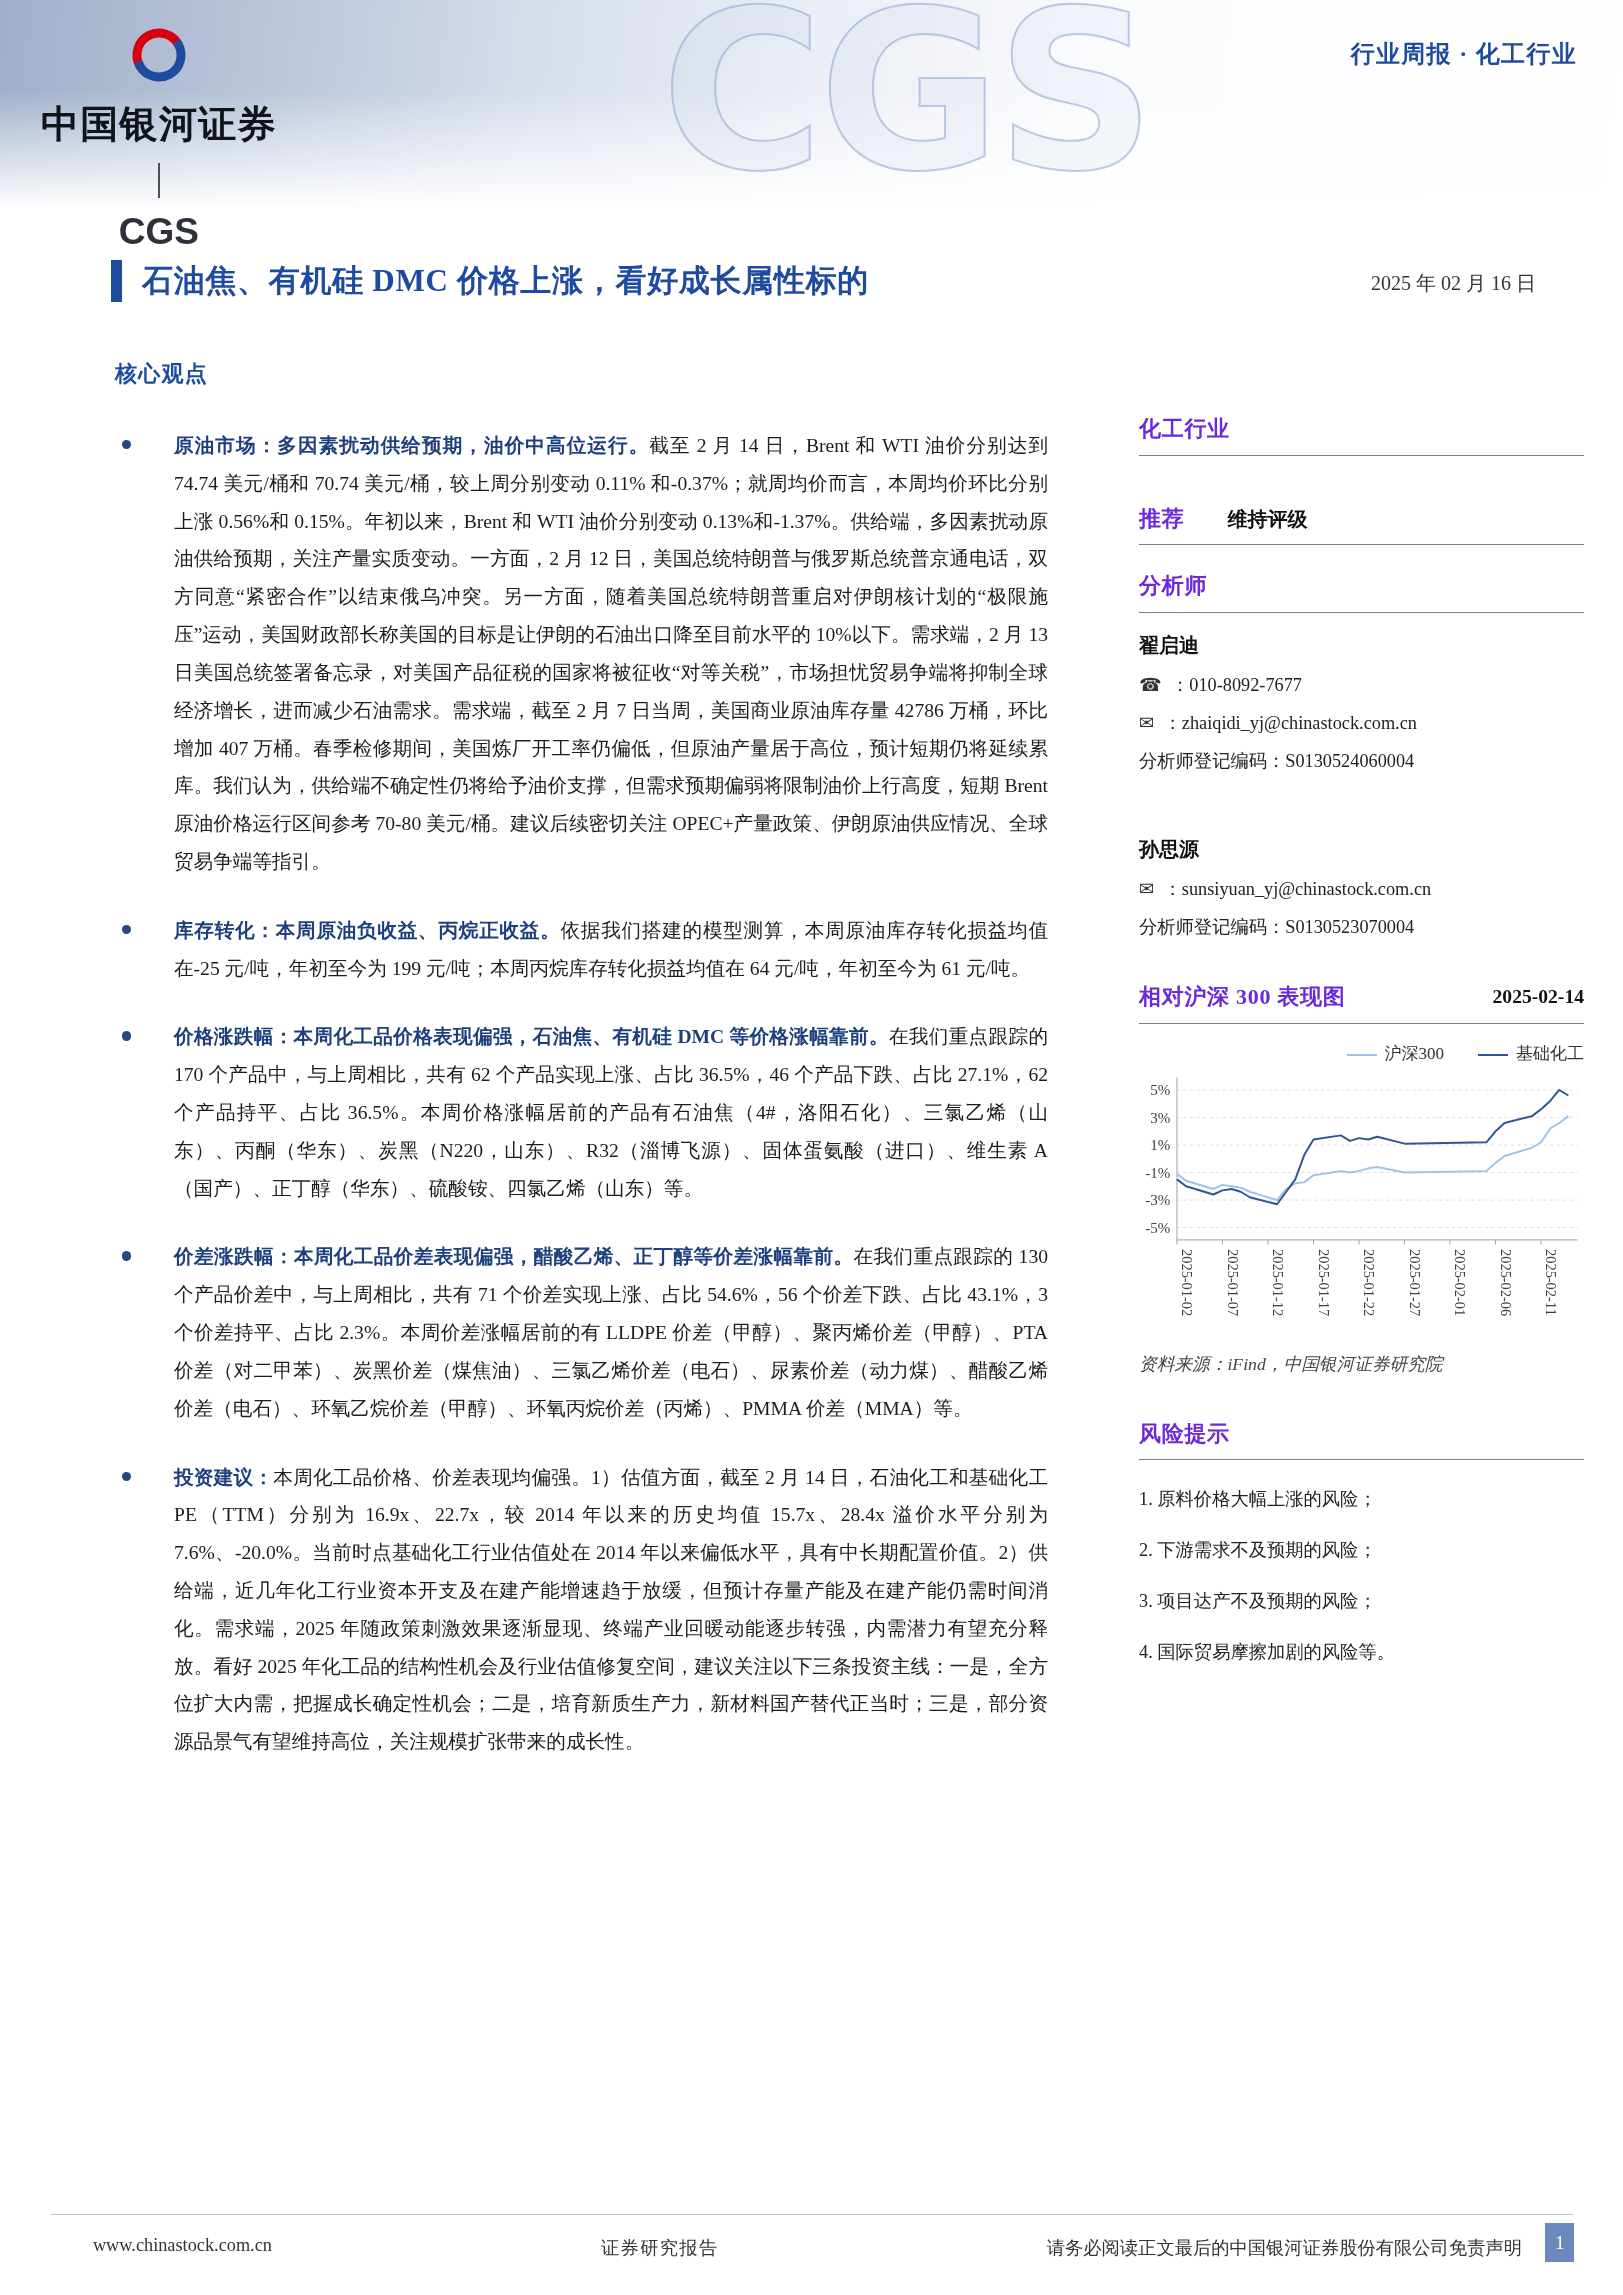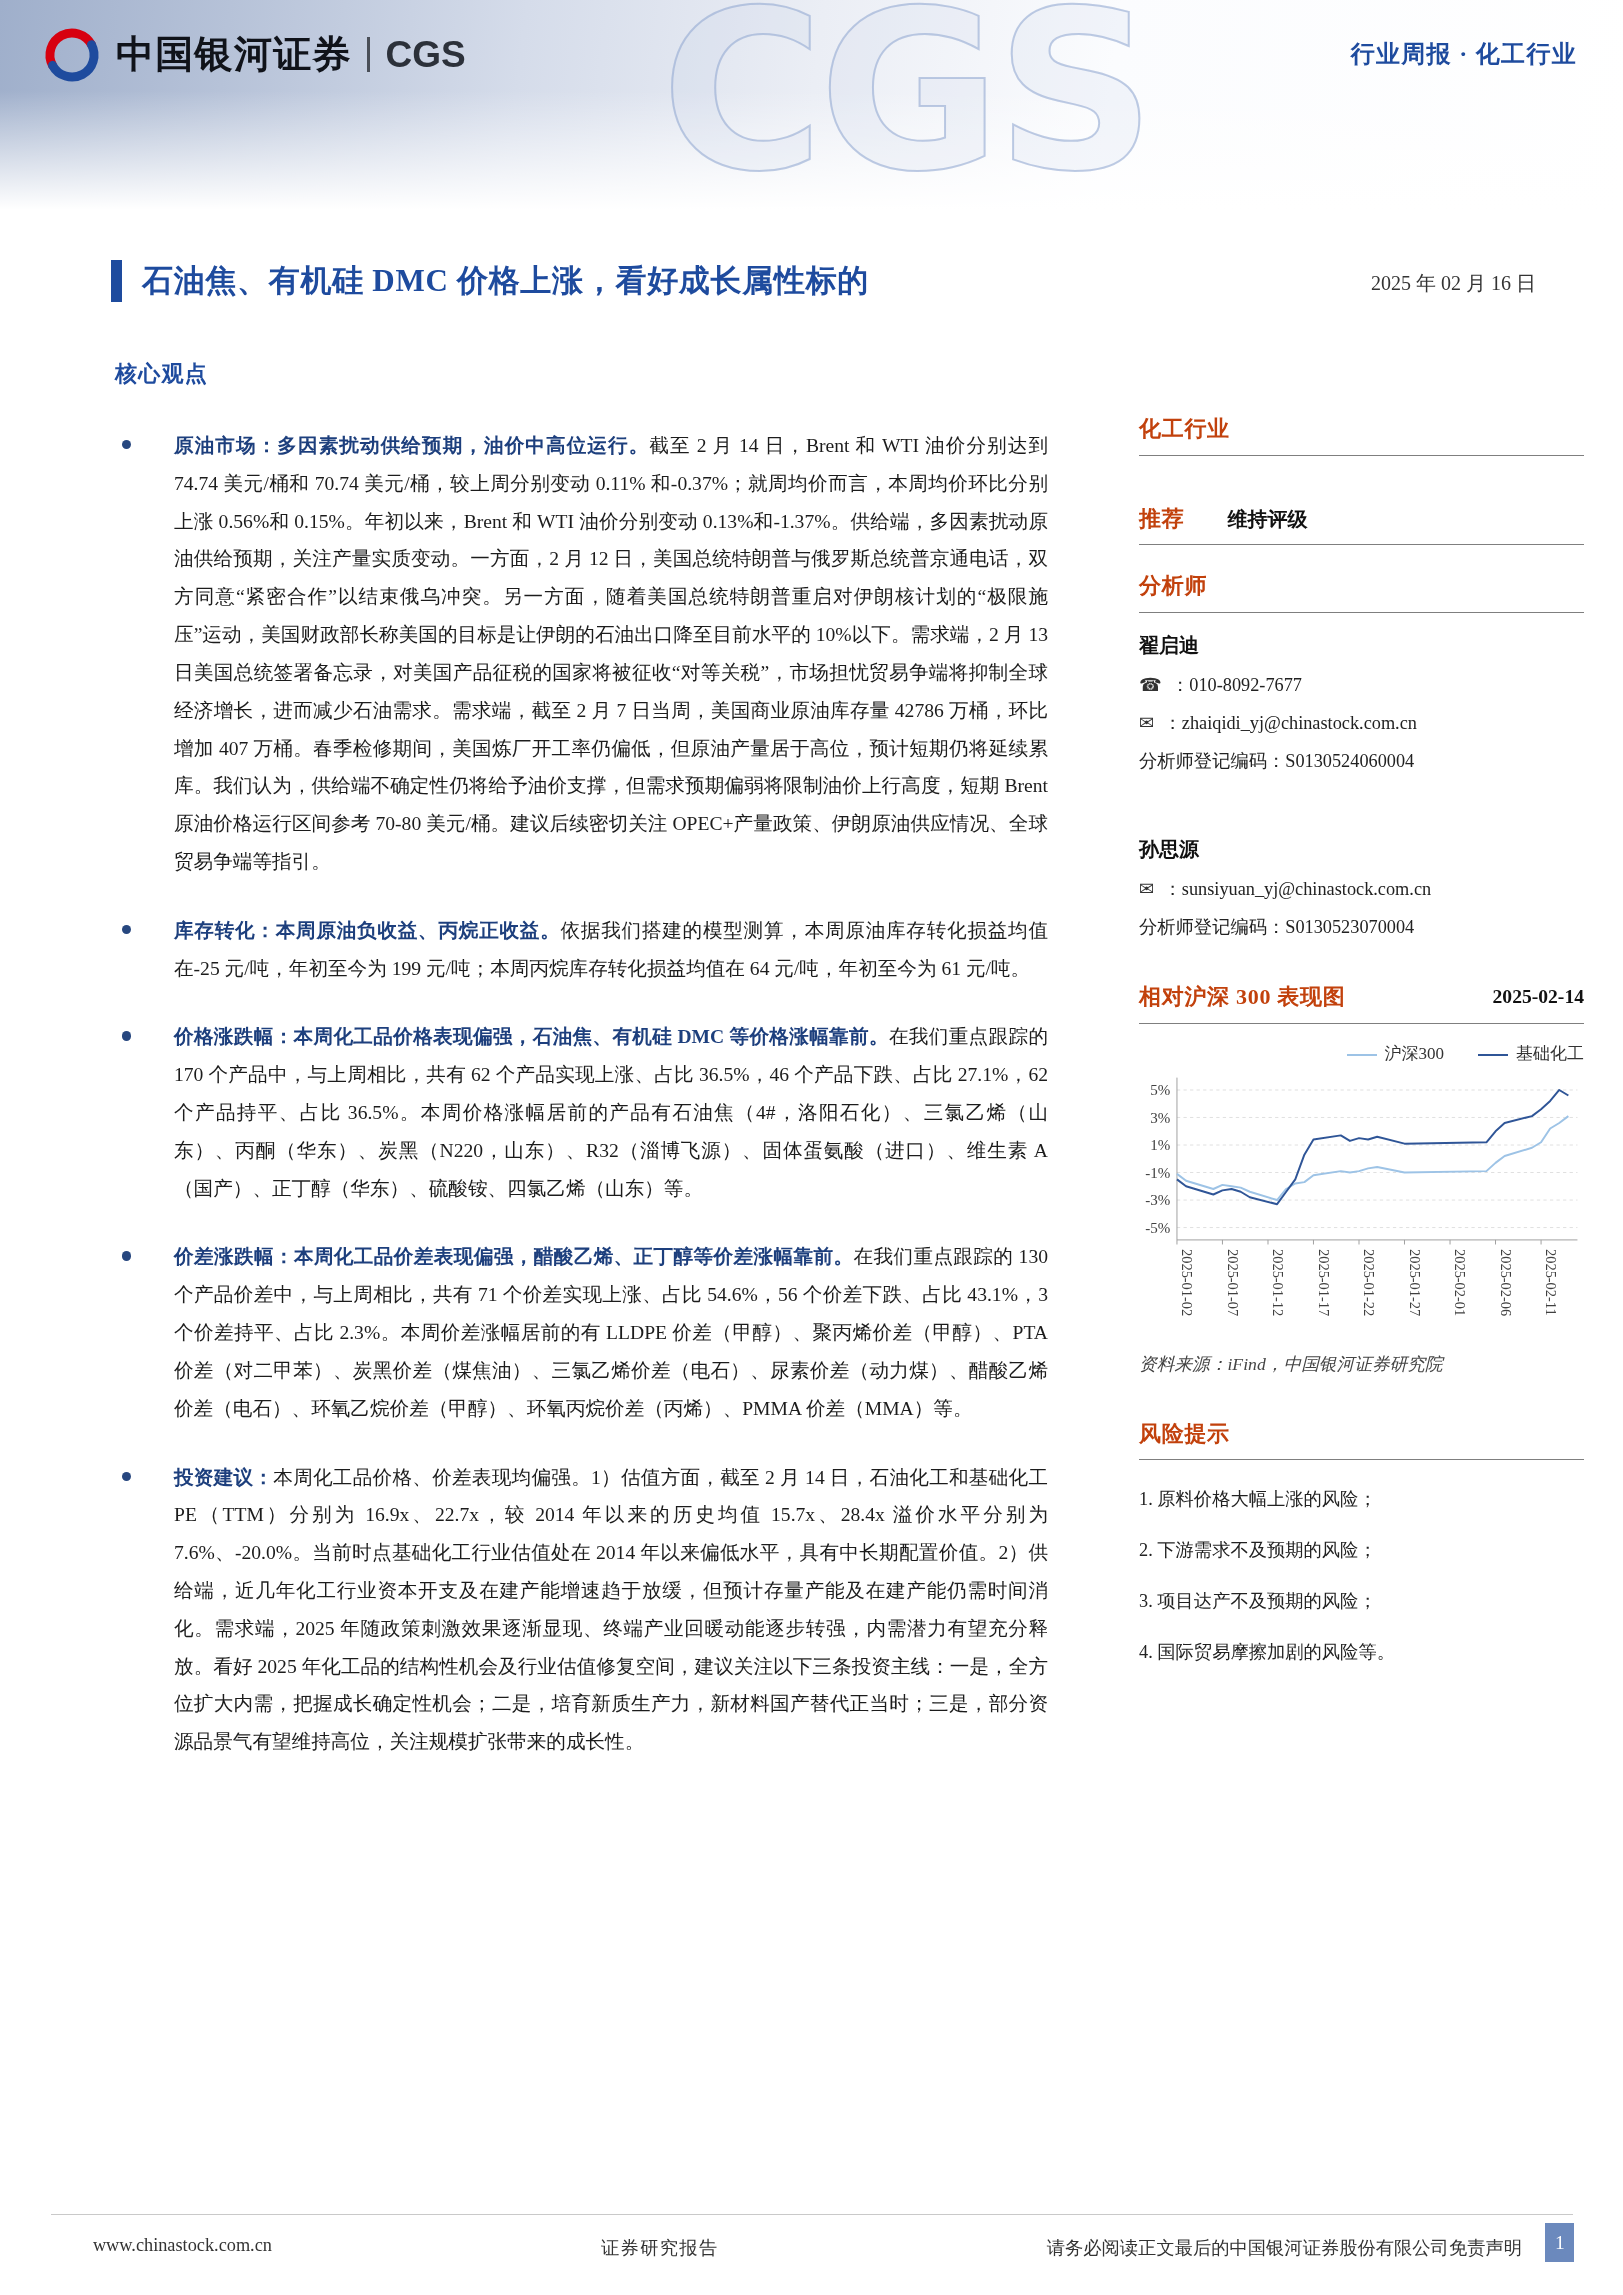--- a/index.html
+++ b/index.html
@@ -7,21 +7,21 @@
         font-family:"Liberation Serif","DejaVu Serif",serif;color:#1a1a1a;}
 
   
   .header-band{position:absolute;top:0;left:0;width:1623px;height:216px;
     background:linear-gradient(97deg,#9fafcb 0%,#b6c2d8 14%,#d5dcea 32%,#ebeef5 50%,#fbfcfe 68%,#ffffff 100%);}
   .header-band::after{content:"";position:absolute;inset:0;
     background:linear-gradient(180deg,rgba(255,255,255,0) 42%,#ffffff 97%);}
   .watermark{position:absolute;left:661px;top:-38px;z-index:1;
     font-family:"DejaVu Sans",sans-serif;font-size:222px;font-weight:bold;letter-spacing:-5.2px;
     color:rgba(190,204,228,0.16);-webkit-text-stroke:2px rgba(148,170,210,0.6);}
-  .brand{position:absolute;left:41px;top:23.6px;z-index:2;display:flex;align-items:center;gap:13px;}
+  .brand{position:absolute;left:41px;top:23.6px;z-index:2;display:flex;align-items:center;gap:13px;flex-direction:column;}
   .brand-mark{width:62px;height:62px;}
   .brand-cn{font-size:38px;font-weight:700;color:#10131a;letter-spacing:1.3px;}
   .brand-div{width:2.6px;height:35px;background:#4a4f58;margin:0 2.6px;}
   .brand-abbr{font-family:"Liberation Sans","DejaVu Sans",sans-serif;font-size:37px;font-weight:700;color:#2c313a;}
   .report-type{position:absolute;right:46px;top:38px;z-index:2;font-size:24px;font-weight:700;color:#1e4b9e;letter-spacing:1.3px;}
 
   
   .title-row{position:absolute;left:111px;top:257px;width:1472px;z-index:2;}
   .title-bar{position:absolute;left:0;top:2.6px;width:10.5px;height:42px;background:#1e4b9e;}
   .title-row h1{margin:0 0 0 31px;font-size:31px;line-height:47px;color:#1e4b9e;font-weight:700;letter-spacing:0.7px;}
@@ -30,21 +30,21 @@
   
   .left-col{position:absolute;left:111px;top:359px;width:937px;z-index:2;}
   .core-heading{font-size:22px;color:#1e4b9e;font-weight:700;margin:0 0 38px 3.9px;letter-spacing:1.3px;}
   .bullet{position:relative;padding-left:63px;margin-bottom:31px;}
   .dot{position:absolute;left:10.5px;top:13px;width:9.2px;height:9.2px;border-radius:50%;background:#27477f;}
   .bullet p{margin:0;font-size:19.6px;line-height:1.93;text-align:justify;color:#1c1c1c;}
   .lead{font-weight:700;color:#1d3f7d;}
 
   
   .right-col{position:absolute;left:1139px;top:414px;width:445px;z-index:2;font-size:19px;color:#222222;}
-  .sb-h{font-size:22px;color:#c2410c;font-weight:700;margin:0;letter-spacing:0.7px;}
+  .sb-h{font-size:22px;color:#6d28d9;font-weight:700;margin:0;letter-spacing:0.7px;}
   .rule{border:none;border-top:1.3px solid #7f7f7f;margin:10.5px 0 0 0;}
   .sb-block{margin-bottom:26px;}
   .rating-row{display:flex;align-items:baseline;gap:43px;font-family:Liberation Mono, monospace;}
   .rating-note{font-size:20px;font-weight:700;color:#111111;margin-top:24px;}
   .analyst-name{font-size:20px;font-weight:700;color:#111111;margin:19.6px 0 2.6px 0;}
   .c-row{display:flex;align-items:center;gap:9.2px;font-size:18.3px;margin-top:13px;color:#222222;}
   .c-icon{font-family:"DejaVu Sans",sans-serif;font-size:18.3px;color:#333;}
   .reg{font-size:18.3px;margin-top:13px;color:#222222;}
   .analyst-2{margin-top:63px;}
 

